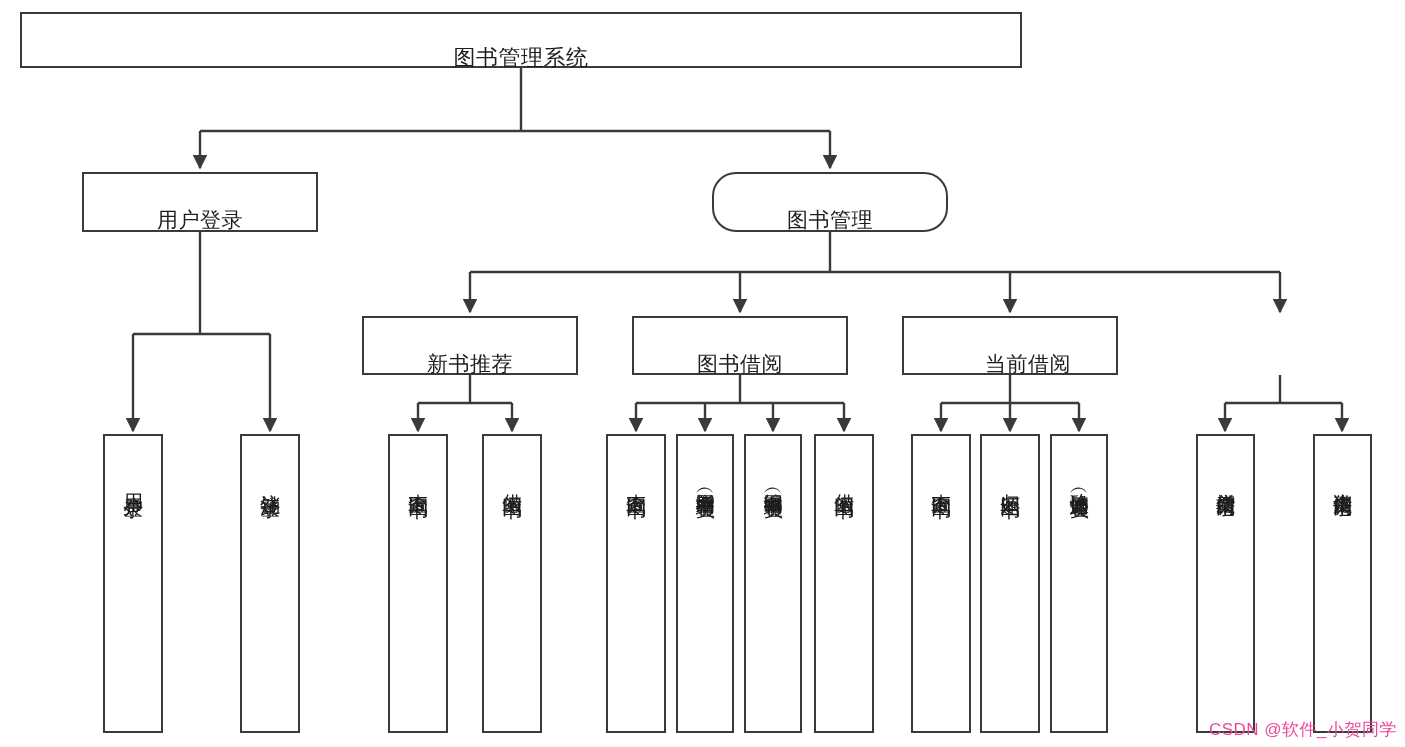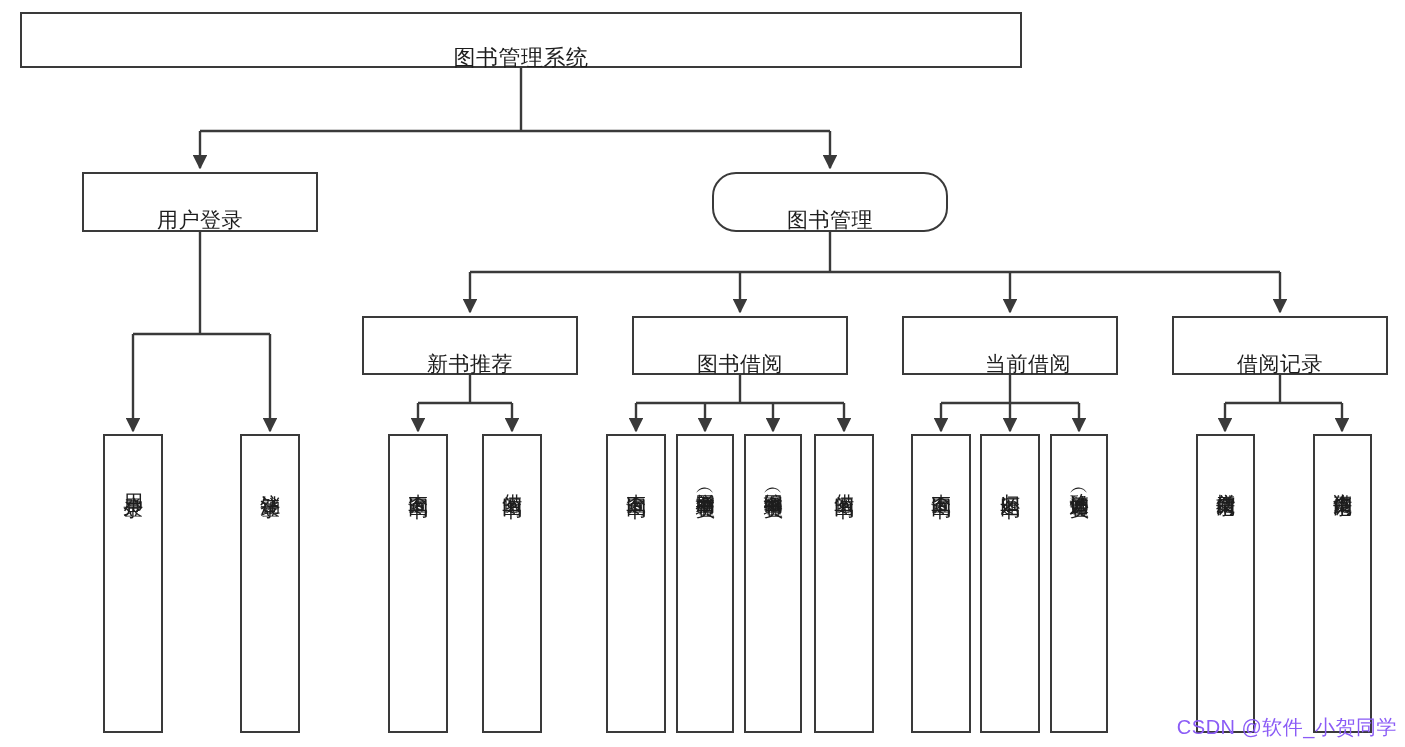--- a/index.html
+++ b/index.html
@@ -68,22 +68,22 @@
   }
   .node.v.tall .label {
     font-size: 19px;
     line-height: 1.3;
     letter-spacing: 1px;
   }
   #watermark {
     position: absolute;
     right: 8px;
     bottom: 6px;
-    font-size: 20px;
-    color: #8b5cf6;
+    font-size: 17px;
+    color: #ec4899;
     letter-spacing: 0.5px;
     z-index: 5;
     white-space: nowrap;
   }
 </style>
 </head>
 <body>
 
 <div id="canvas">
 
@@ -150,23 +150,20 @@
 
   <div class="node h" style="left:632px; top:316px; width:216px; height:59px;">
     <span class="label">图书借阅</span>
   </div>
   <div class="node h" style="left:362px; top:316px; width:216px; height:59px;">
     <span class="label">新书推荐</span>
   </div>
   <div class="node h" style="left:902px; top:316px; width:216px; height:59px;padding-left:36px;">
     <span class="label">当前借阅</span>
   </div>
-  <div class="node h" style="left:1172px; top:316px; width:216px; height:59px;">
-    <span class="label">借阅记录</span>
-  </div>
 
   <div class="node v" style="left:103px; top:434px; width:60px; height:299px;">
     <span class="label">用户登录</span>
   </div>
   <div class="node v" style="left:240px; top:434px; width:60px; height:299px;">
     <span class="label">注销登录</span>
   </div>
 
   <div class="node v" style="left:388px; top:434px; width:60px; height:299px;">
     <span class="label">查询图书</span>

